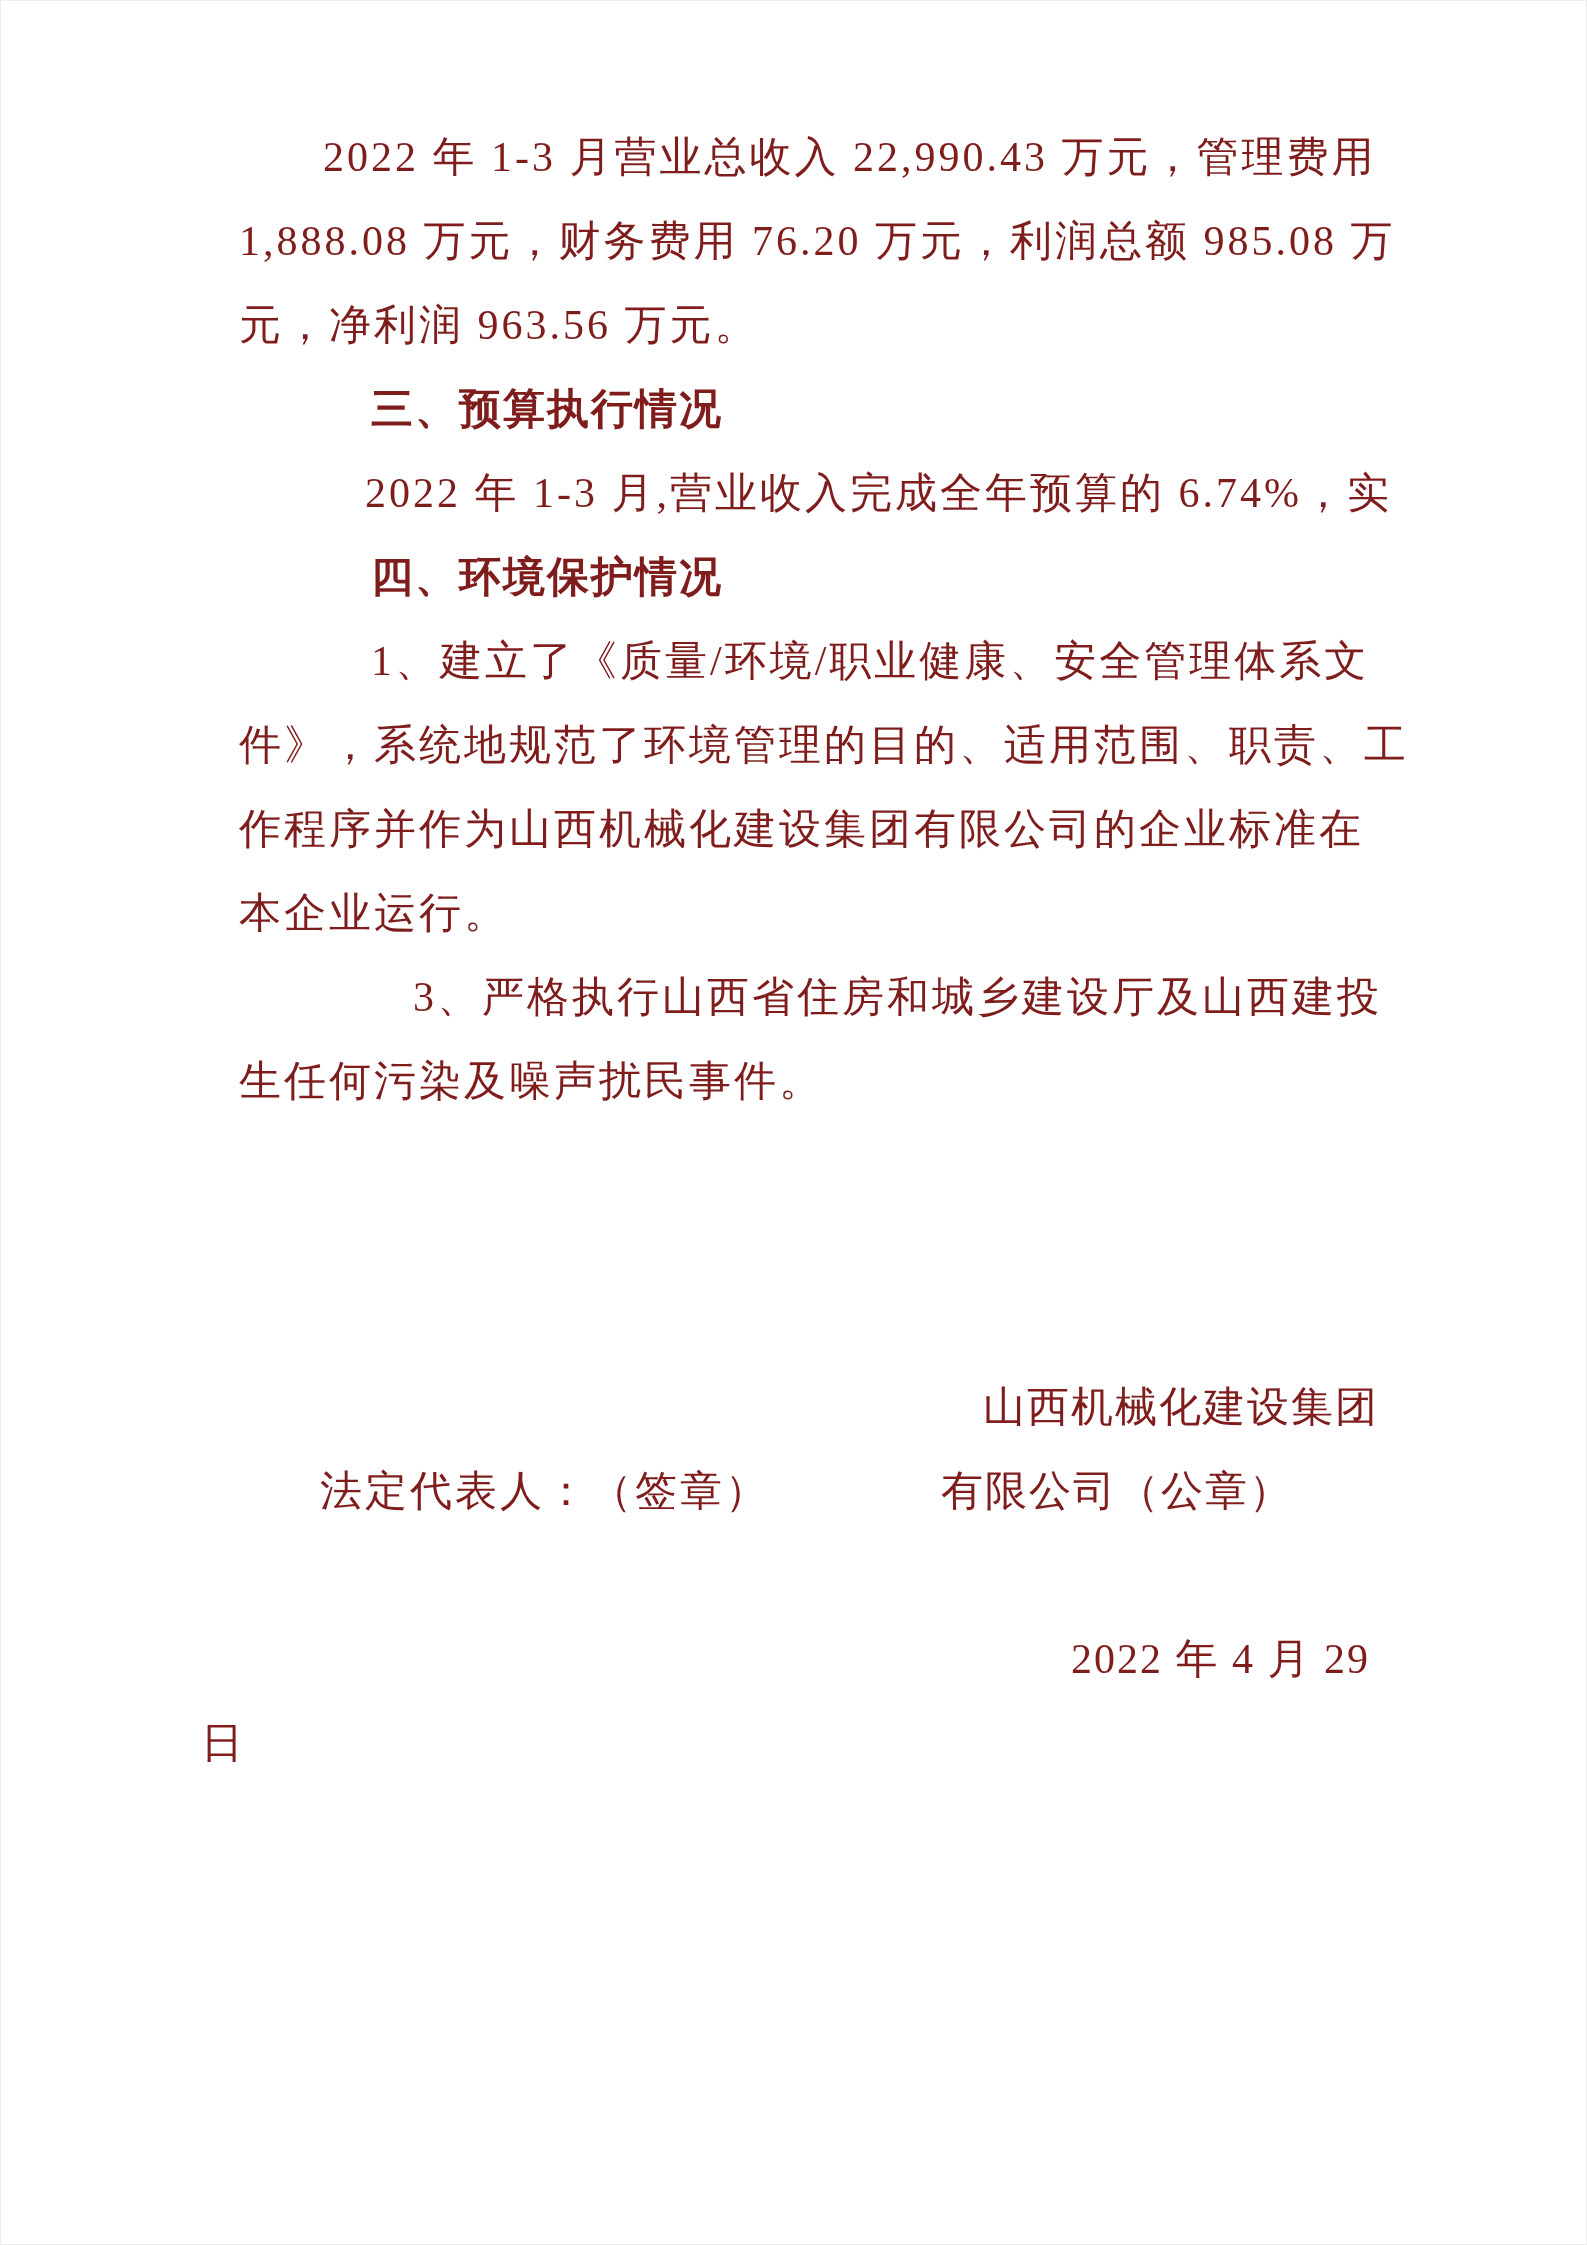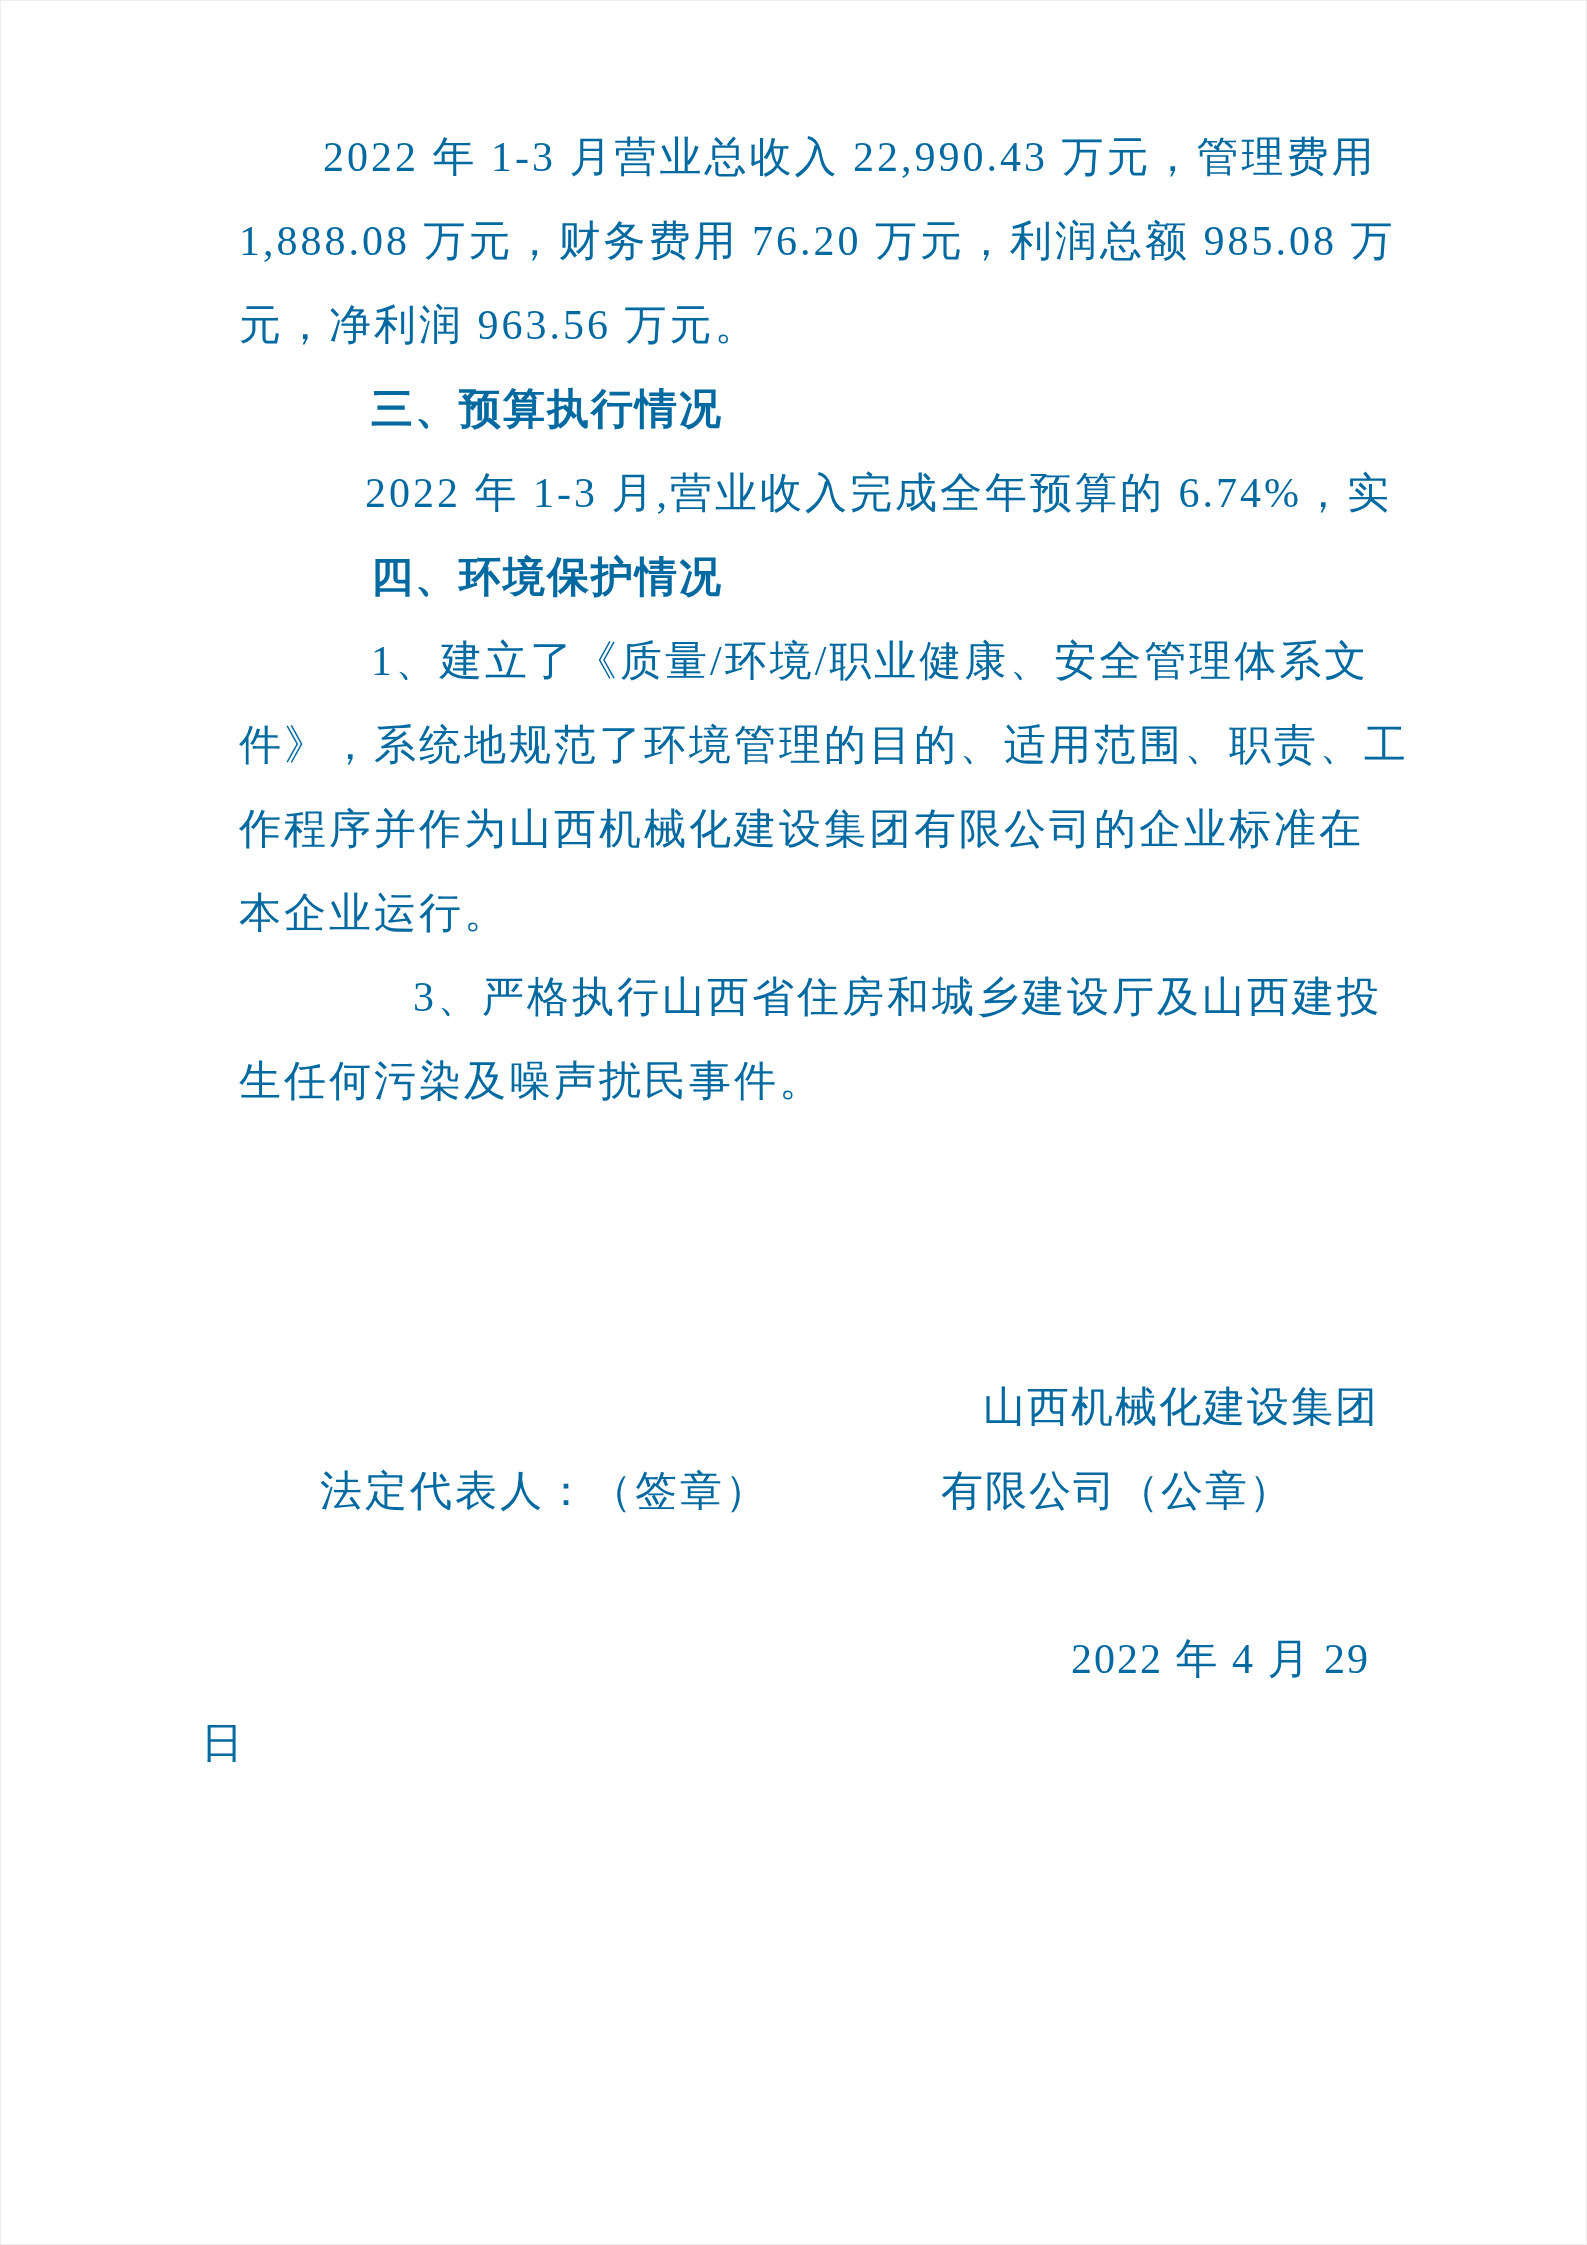--- a/index.html
+++ b/index.html
@@ -1,21 +1,21 @@
 <!DOCTYPE html>
 <html><head>
 <meta charset="utf-8">
 <style>
   html, body { margin: 0; padding: 0; background: #ffffff; }
   .page {
     position: relative;
     width: 1587px;
     height: 2245px;
     background: #ffffff;
-    color: #0369a1;
+    color: #7f1d1d;
     font-family: "Liberation Serif", "DejaVu Serif", serif;
     overflow: hidden;
     box-sizing: border-box;
     border: 1px solid #ededed;
   }
   .content {
     position: absolute;
     left: 238px;
     top: 114px;
     width: 1112px;

